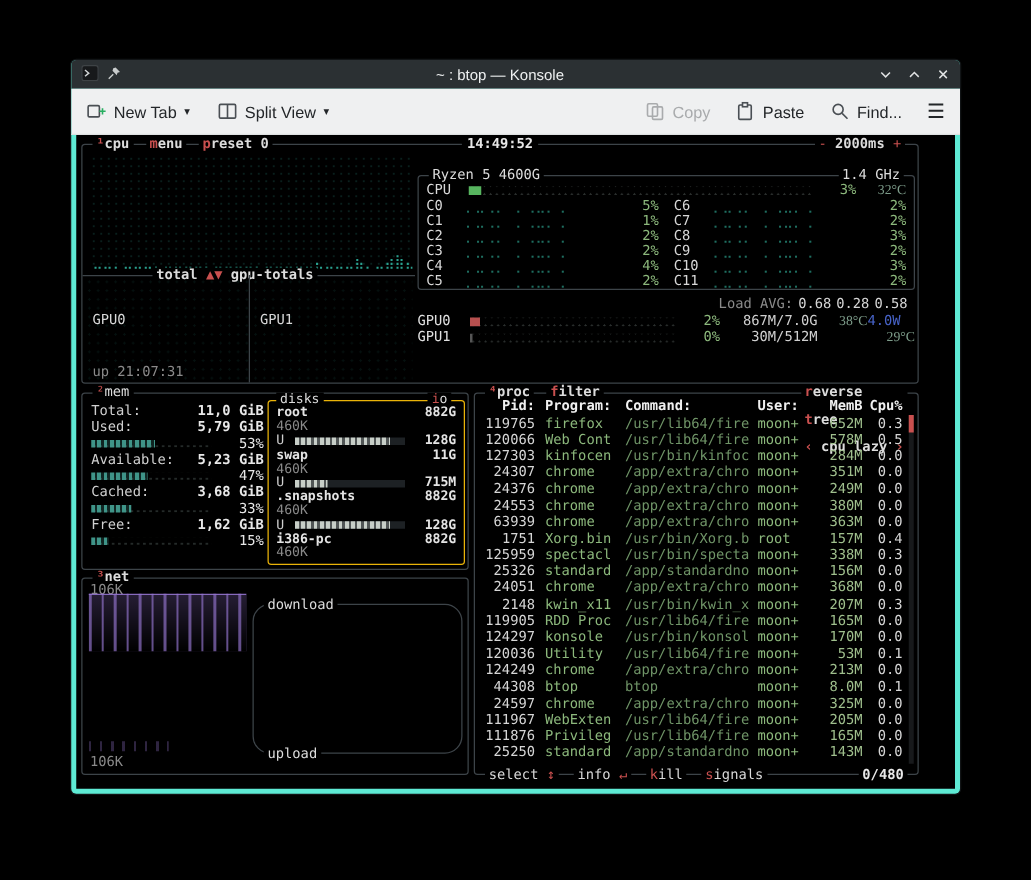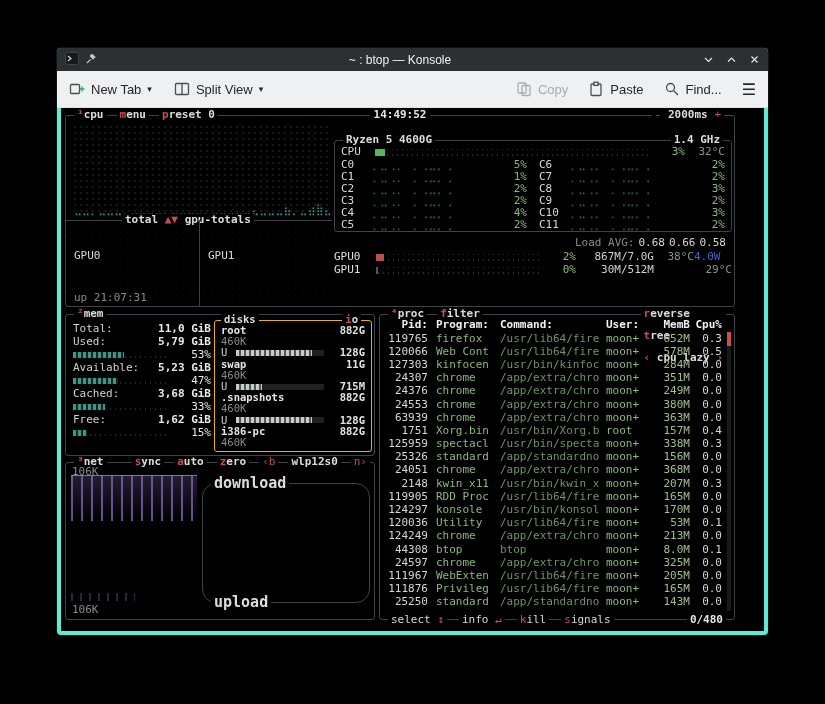--- a/index.html
+++ b/index.html
@@ -21,21 +21,21 @@
   .tbtn svg { display:block; }
   .caret { font-size:9px; color:#232629; }
   .right-group { margin-left:auto; display:flex; align-items:center; gap:20px; }
   .disabled { color:#a9abad; }
   .burger { font-size:16px; color:#232629; }
 
   
   .term { position:absolute; left:4px; top:60px; width:703px; height:523px; background:#000;
           font:11px/12px "DejaVu Sans Mono",monospace; color:#d0d0d0; }
   .bx { position:absolute; border:1px solid #3d4449; border-radius:3px; }
-  .lbl { position:absolute; top:-7px; background:#000; padding:0 3px; font-weight:bold;
+  .lbl { position:absolute; top:-7px; background:#000; padding:0 3px; font-weight:normal;
          color:#dcdcdc; white-space:nowrap; }
   .lblrow { position:absolute; top:-7px; display:flex; gap:10px; }
   .lblrow span.seg { background:#000; padding:0 3px; white-space:nowrap; }
   .hot { color:#c9504f; }
   .bold { font-weight:bold; color:#dcdcdc; }
   .gray { color:#8a8a8a; }
   .blue { color:#4763c8; }
 
   .dotfield { background-image:radial-gradient(rgba(46,158,142,0.20) 0.8px, transparent 0.9px);
               background-size:6px 6px; }
@@ -74,21 +74,21 @@
   .core-row { display:flex; align-items:center; height:12px; padding:0 6px; }
   .core-spark { flex:1; color:#1e6e60; overflow:hidden; white-space:nowrap; margin:0 3px; }
 
   #load-row { position:absolute; left:268px; top:121px; width:398px; display:flex;
               justify-content:flex-end; align-items:center; padding-right:6px; }
   #load-row .lv { margin-left:4px; color:#d6d6d6; }
   .gpu-row { position:absolute; left:268px; width:398px; display:flex; align-items:center; height:12px; }
   #gpu0-row { top:135px; } #gpu1-row { top:148px; }
   .g-name { width:36px; color:#e0e0e0; }
   .g-mem { width:78px; text-align:right; color:#cfcfcf; }
-  .g-temp { width:40px; text-align:right; color:#7d9c8a; }
+  .g-temp { width:40px; text-align:right; color:#7d9c8a;font-family:Liberation Serif, serif; }
   .g-pow { width:38px; text-align:left; }
 
   
   #mem-box { left:4px; top:206px; width:310px; height:142px; }
   #mem-rows { position:absolute; left:7px; top:7px; width:138px; }
   .mem-line { display:flex; justify-content:space-between; align-items:center; height:13px; }
   .mem-label { color:#cfcfcf; }
   .mem-val { font-weight:bold; color:#e8e8e8; }
   .mmeter { width:96px; height:6px; position:relative;
             background-image:radial-gradient(rgba(120,140,135,0.30) 0.8px, transparent 0.9px);
@@ -115,21 +115,21 @@
   #net-tabs { right:4px; }
   #net-scale-top { position:absolute; left:6px; top:3px; color:#8a8a8a; }
   #net-scale-bottom { position:absolute; left:6px; bottom:3px; color:#8a8a8a; }
   #net-stripes { position:absolute; left:5px; top:12px; width:126px; height:46px;
       border-top:1px solid rgba(150,118,210,0.9);
       background:linear-gradient(180deg, rgba(132,104,184,0.28), rgba(0,0,0,0)),
                  repeating-linear-gradient(90deg, rgba(132,104,184,0.75) 0 2px, transparent 2px 10px); }
   #net-stripes2 { position:absolute; left:5px; bottom:18px; width:64px; height:8px; opacity:.5;
       background:repeating-linear-gradient(90deg, rgba(132,104,184,0.7) 0 2px, transparent 2px 9px); }
   #dl-box { position:absolute; left:136px; top:20px; width:168px; height:120px;
-            border:1px solid #3d4449; border-radius:14px; font-size:15px; line-height:13px; }
+            border:1px solid #3d4449; border-radius:14px; font-size:11px; line-height:13px; }
   #dl-rows { padding:5px 6px; white-space:pre; color:#d8d8d8; }
   #dl-rows div { height:13px; }
   .dl-blank { height:13px; }
 
   
   #proc-box { left:318px; top:206px; width:356px; height:306px; }
   #proc-head { position:absolute; left:6px; top:4px; right:12px; display:flex;
                font-weight:bold; color:#f0f0f0; }
   .w-pid { width:42px; text-align:right; }
   .w-prog { width:64px; margin-left:8px; }
@@ -340,21 +340,21 @@
               <span class="core-spark">⡀⣀⢀⡀⠀⡀⢀⣀⡀⢀</span>
               <span class="pct">2%</span>
             </div>
             </div>
         </div>
       </div>
 
       <div id="load-row">
         <span class="gray">Load AVG:</span>
         <span class="lv">0.68</span>
-        <span class="lv">0.66</span>
+        <span class="lv">0.28</span>
         <span class="lv">0.58</span>
       </div>
 
       <div class="gpu-row" id="gpu0-row">
         <span class="g-name">GPU0</span>
         <div class="meter-line">
             <div class="tip tip-red"></div>
           </div>
         <span class="pct">2%</span>
         <span class="g-mem">867M/7.0G</span>
@@ -467,28 +467,20 @@
             </div>
           <div class="disk-io">460K</div>
         </div>
       </div>
     </div>
 
     <div class="bx" id="net-box">
       <div class="lblrow" style="left:8px;">
         <span class="seg bold"><span class="hot">³</span><span>net</span></span>
       </div>
-      <div class="lblrow" id="net-tabs">
-        <span class="seg bold"><span class="hot">s</span><span>ync</span></span>
-        <span class="seg bold"><span class="hot">a</span><span>uto</span></span>
-        <span class="seg bold"><span class="hot">z</span><span>ero</span></span>
-        <span class="seg hot">‹b</span>
-        <span class="seg bold">wlp12s0</span>
-        <span class="seg hot">n›</span>
-      </div>
       <span id="net-scale-top">106K</span>
       <span id="net-scale-bottom">106K</span>
       <div id="net-stripes"></div>
       <div id="net-stripes2"></div>
 
       <div id="dl-box">
         <span class="lbl" style="left:8px;">download</span>
         <span class="lbl" style="left:8px; top:auto; bottom:-7px;">upload</span>
         <div id="dl-rows">
           <div><div></div><div></div><div></div></div>

